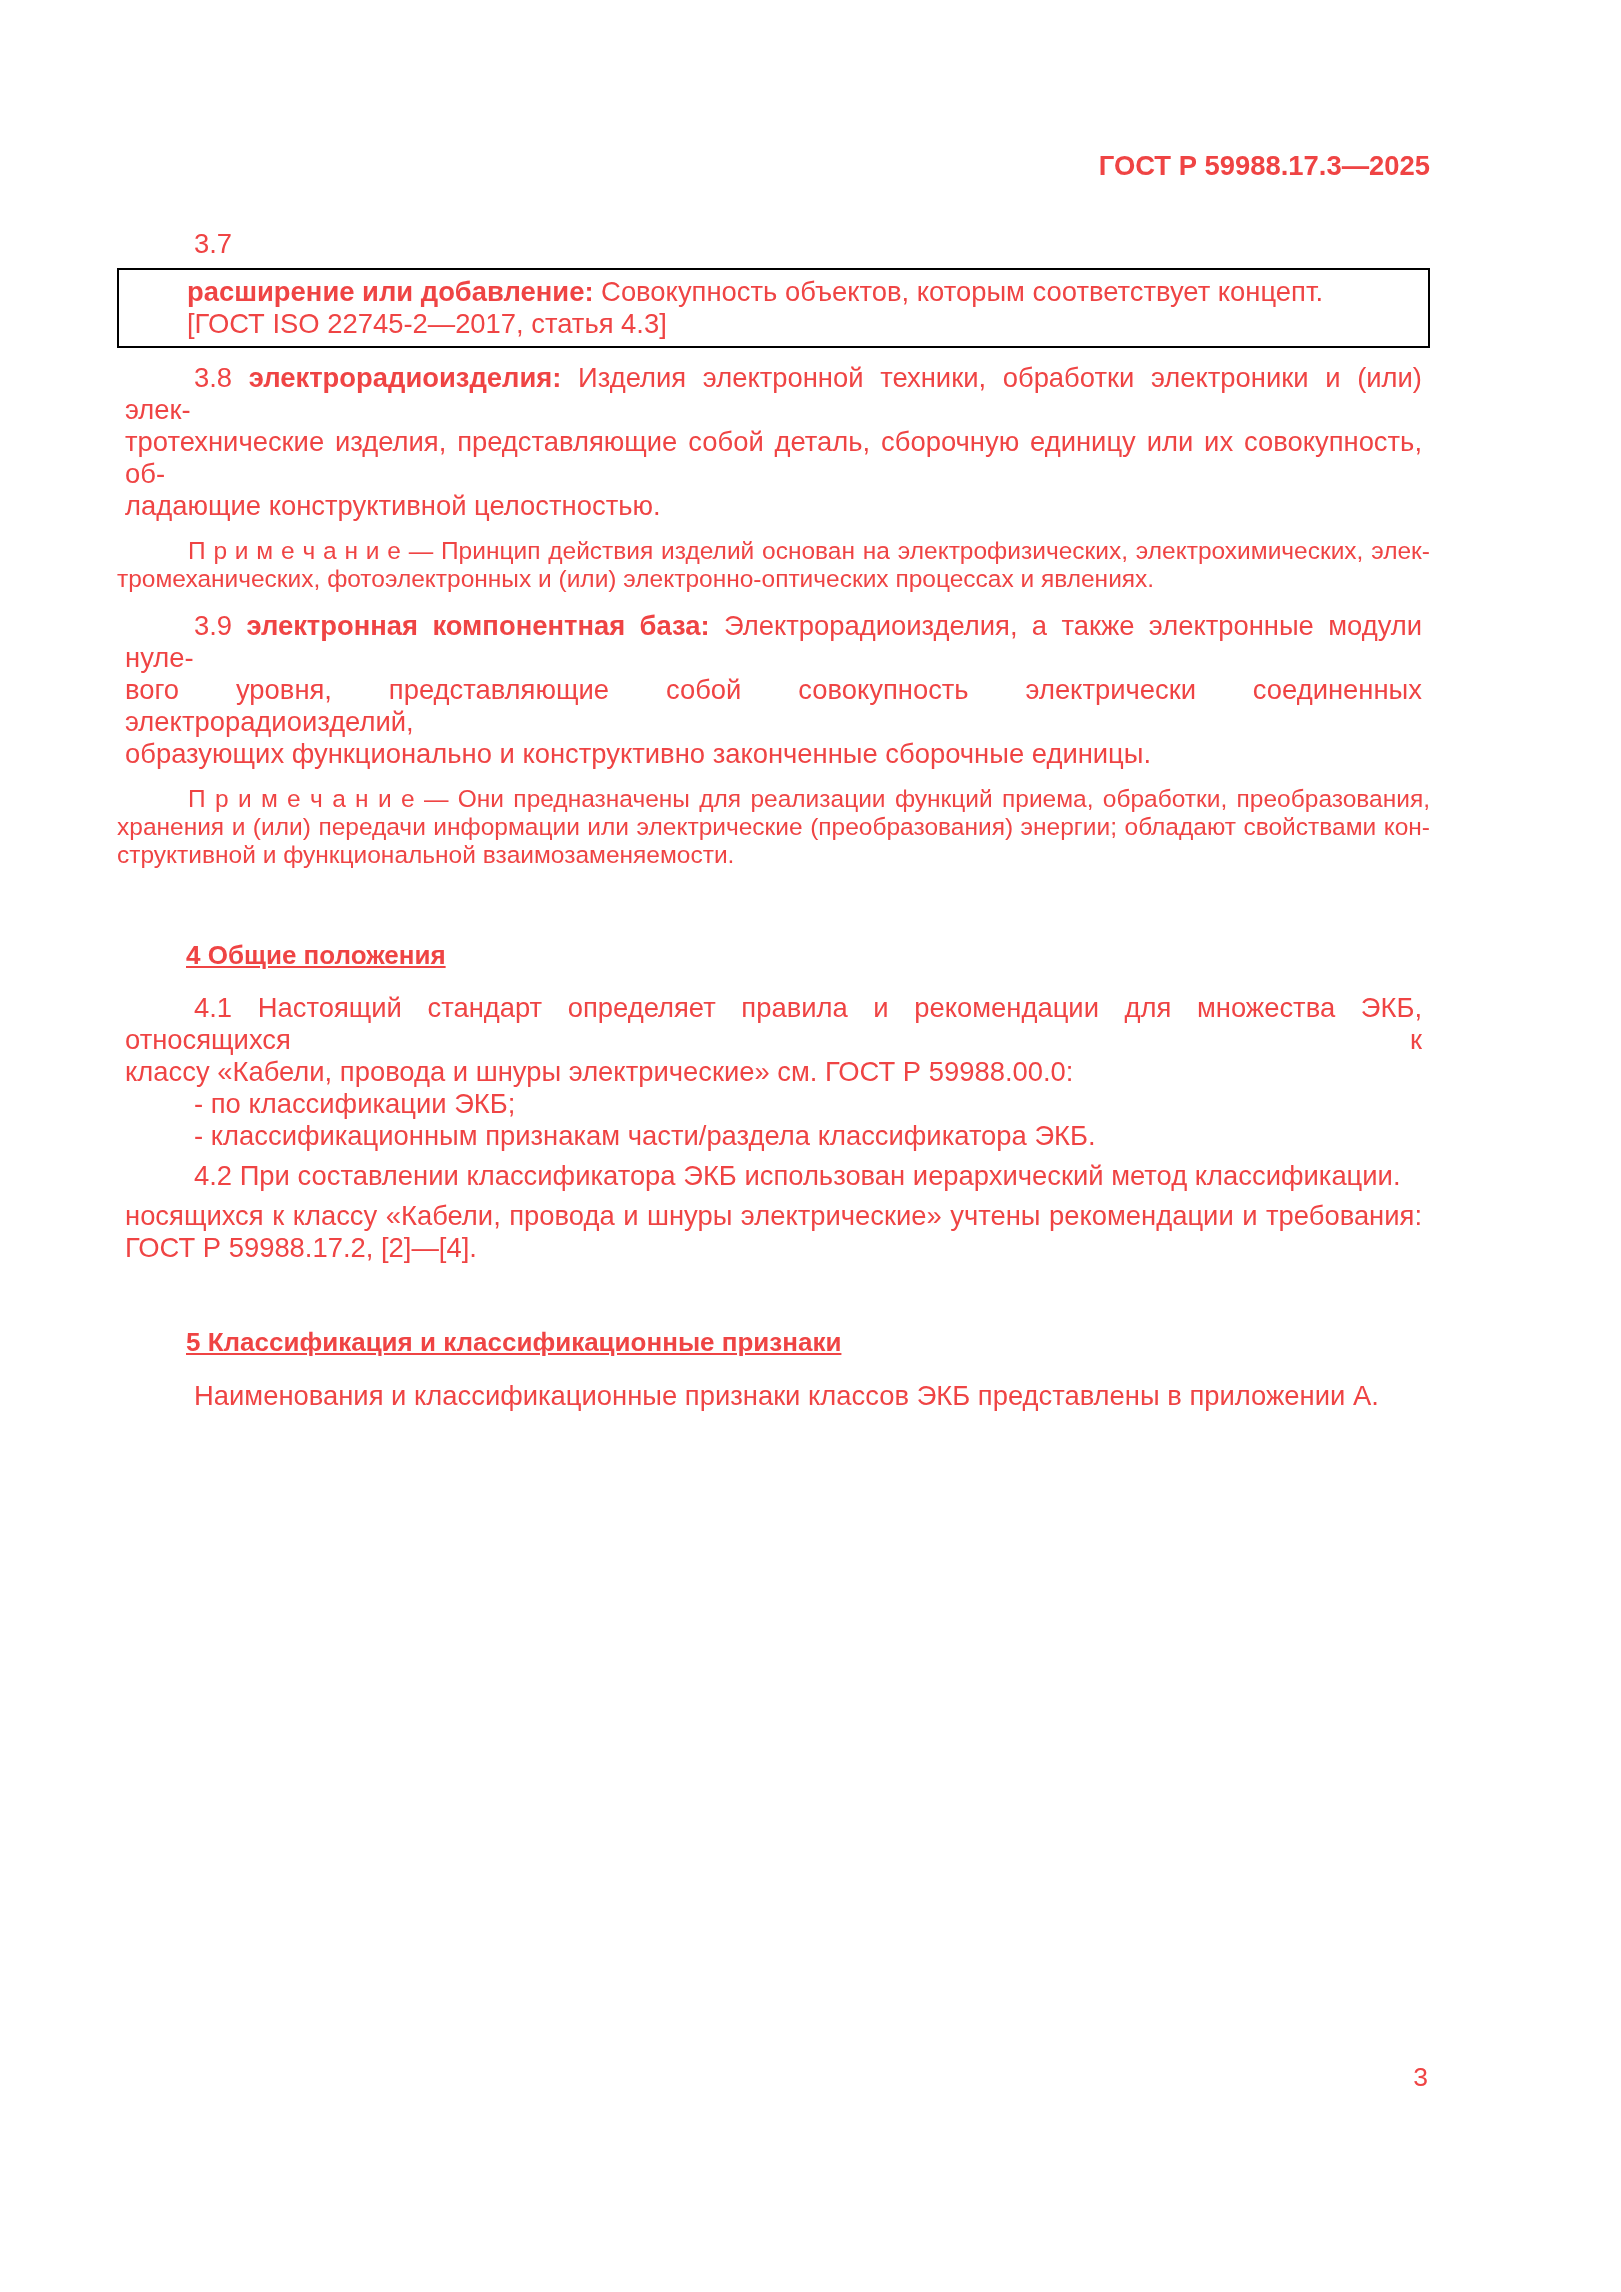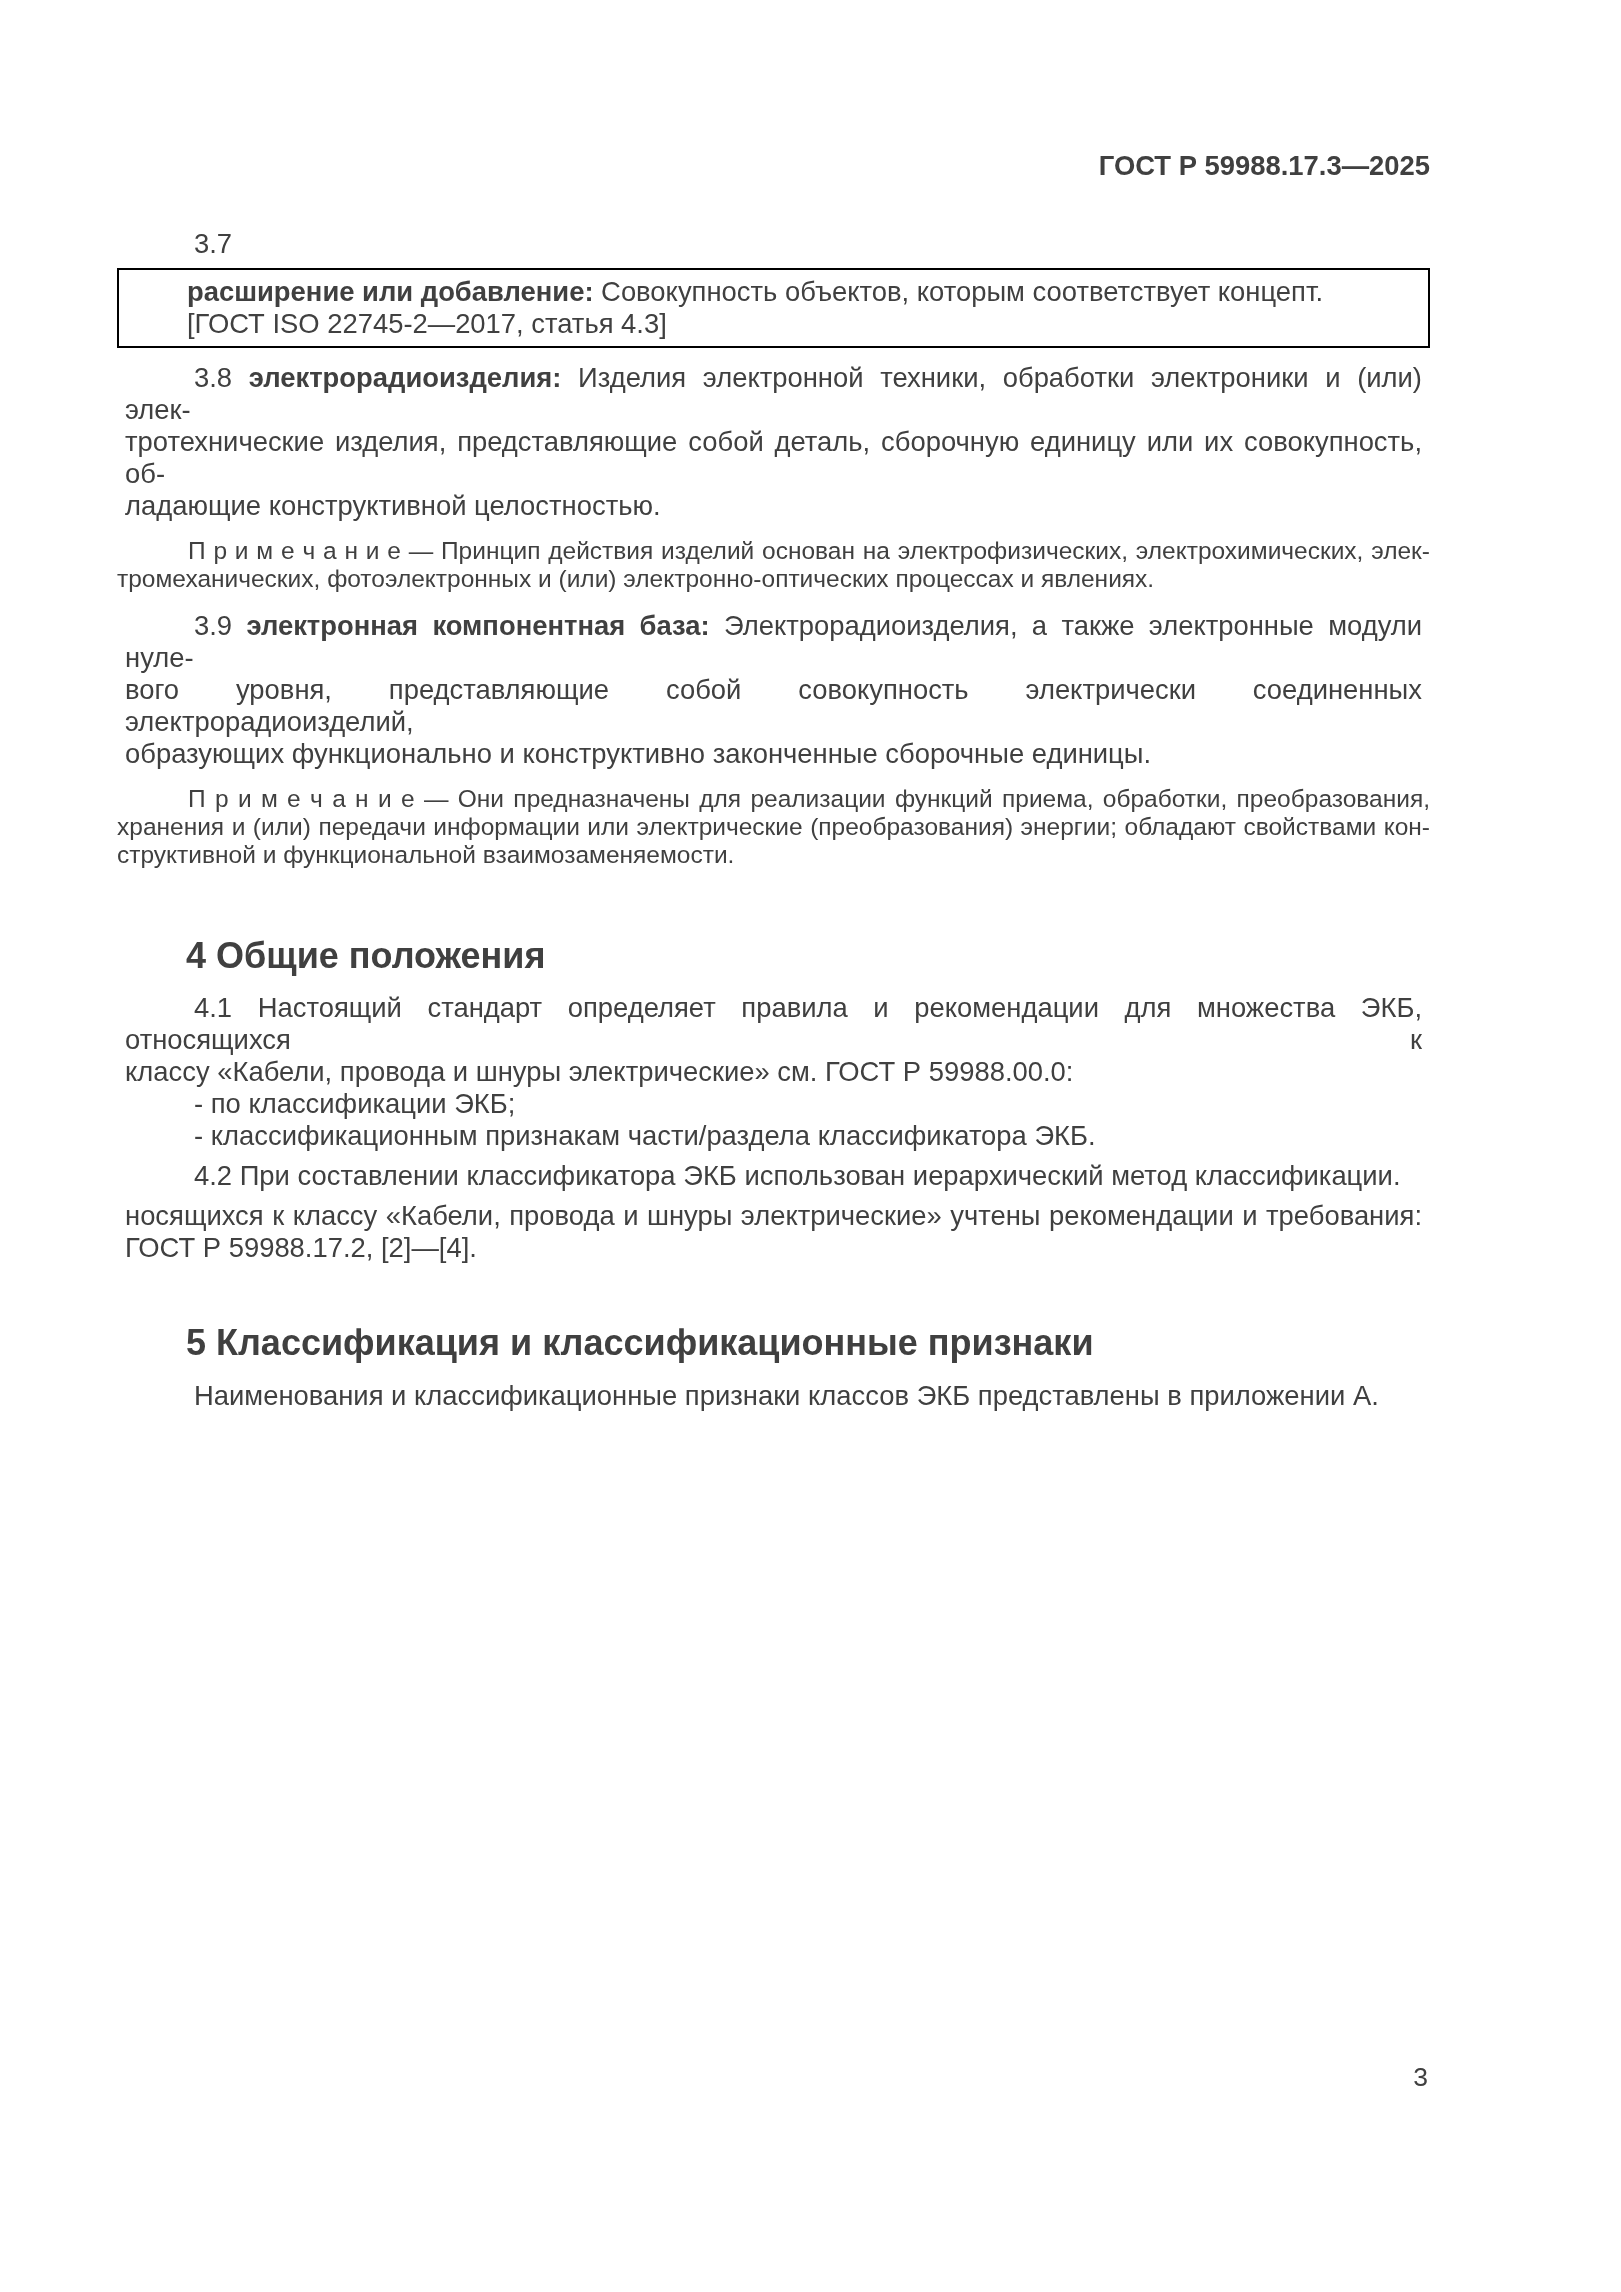--- a/index.html
+++ b/index.html
@@ -2,21 +2,21 @@
 <html lang="ru"><head>
 <meta charset="utf-8">
 <style>
   html, body { margin: 0; padding: 0; background: #ffffff; }
   .sheet {
     position: relative;
     width: 1621px;
     height: 2293px;
     box-sizing: border-box;
     background: #ffffff;
-    color: #404040;
+    color: #ef4444;
     padding: 150px 191px 0 117px;
     font-family: "Liberation Sans", "DejaVu Sans", sans-serif;
     font-size: 27.4px;
     line-height: 32px;
     overflow: hidden;
   }
   .doc-header {
     text-align: right;
     font-weight: 700;
     font-size: 27.4px;
@@ -26,21 +26,21 @@
   .block { margin: 8px; }
   .block.box {
     margin: 2.9px 0 14.7px 0;
     border: 2.9px solid #000000;
     padding: 5.9px 19.6px 5.9px 68px;
   }
   .block.note { margin: 14.7px 0 16.7px 0; }
   .block.note .line { font-size: 24.5px; line-height: 28px; }
   .block.h { margin: 67px 0 17.6px 0; }
   .block.para + .block.h { margin-top: 59px; }
-  .block.h .line { font-size: 36px; line-height: 39px; font-weight: 700; }
+  .block.h .line { font-size: 26px; line-height: 39px; font-weight: 700; text-decoration: underline; }
   .line { text-align: left; }
   .line.ind { text-indent: 69px; }
   .block.note .line.ind { text-indent: 71px; }
   .line.j { text-align: justify; text-align-last: justify; }
   .b { font-weight: 700; }
   .page-number {
     position: absolute;
     top: 2061px;
     right: 193px;
     font-size: 26.5px;

